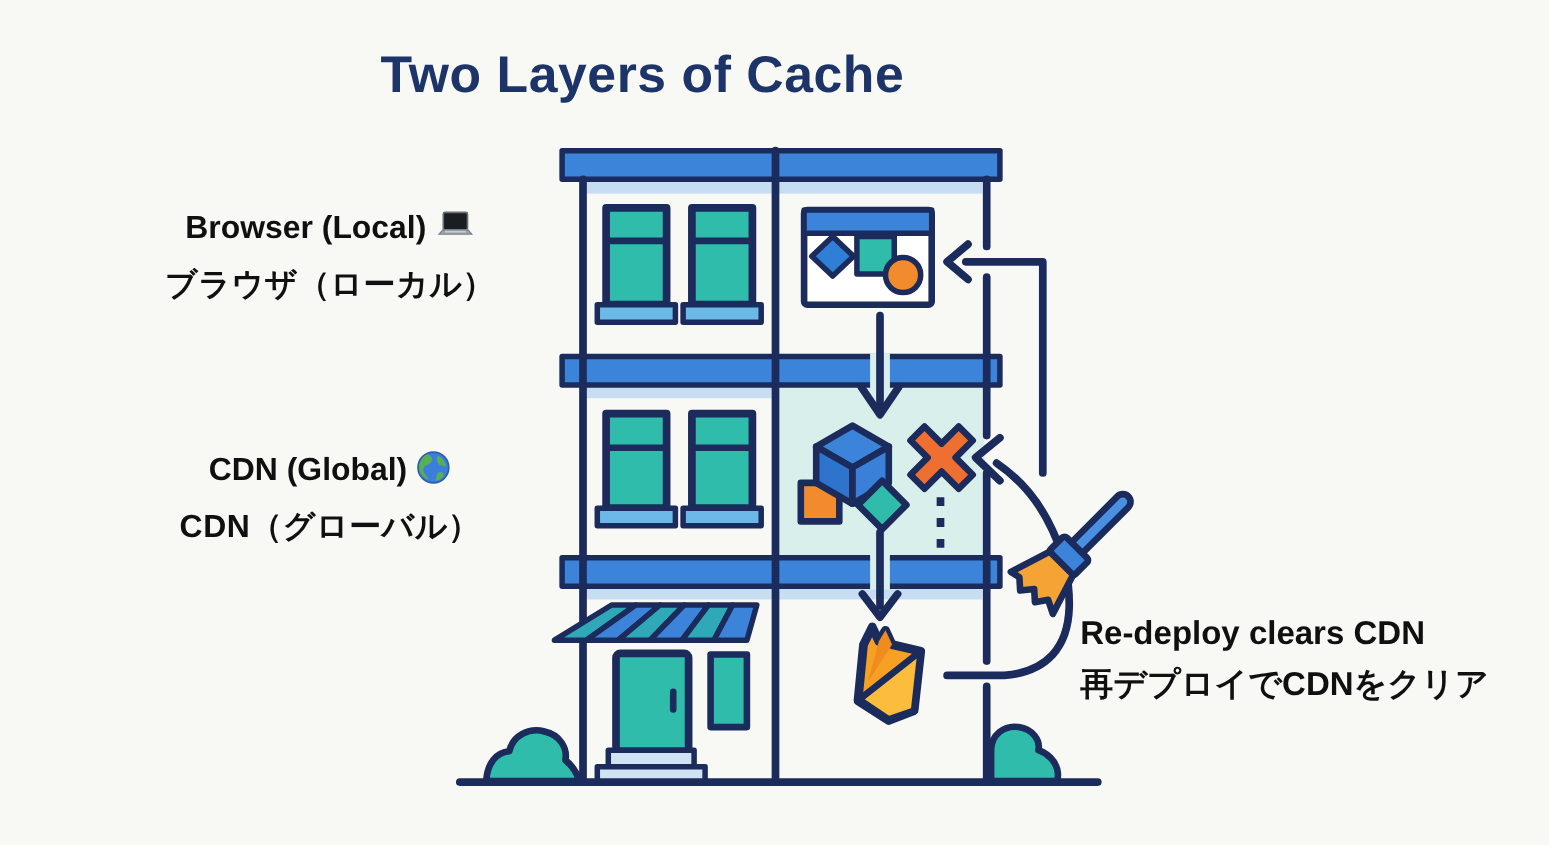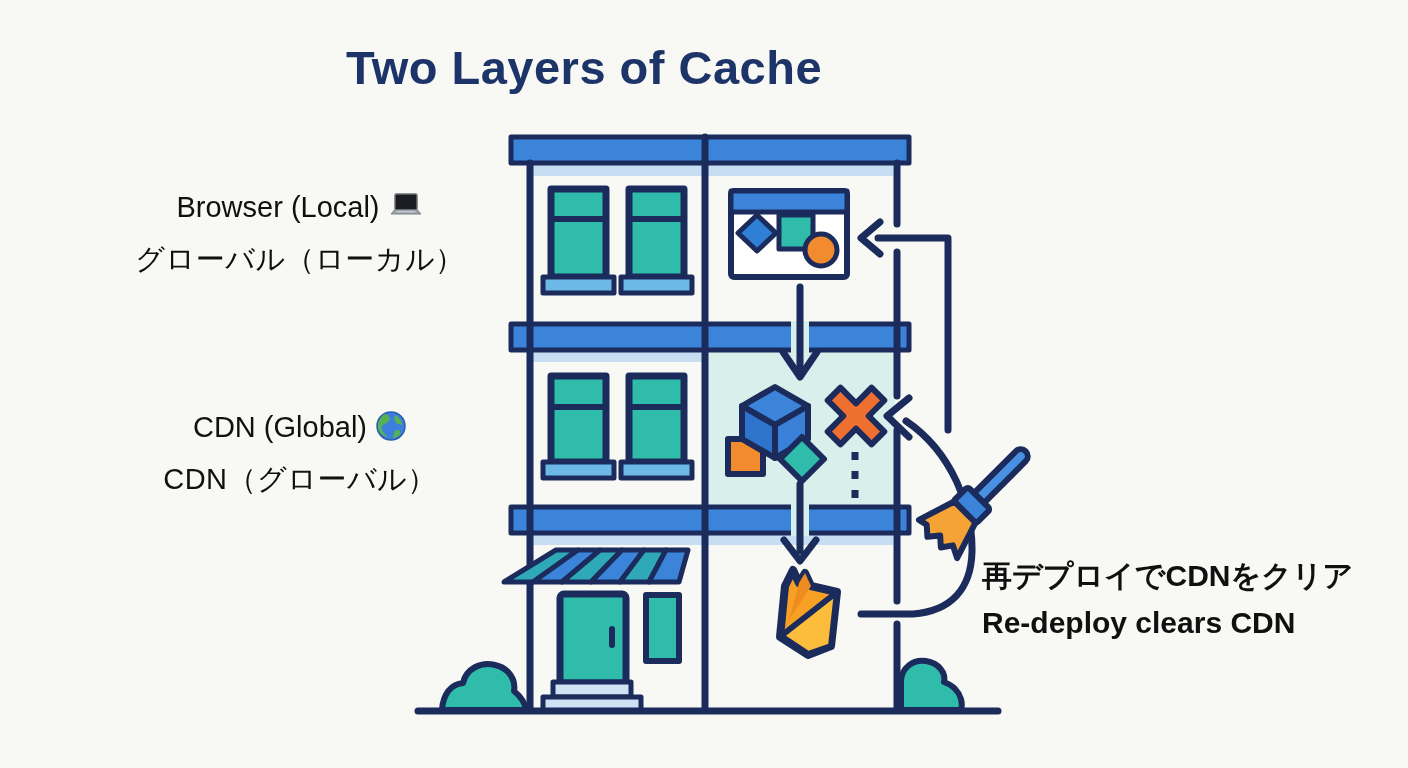--- a/index.html
+++ b/index.html
@@ -9,21 +9,21 @@
     font-family:"Liberation Sans","DejaVu Sans",sans-serif;
   }
   .canvas{position:absolute;inset:0;width:1408px;height:768px;}
   .title{
     position:absolute;left:0;top:40px;width:1168px;
     text-align:center;font-size:47px;font-weight:800;color:#1c3468;
     letter-spacing:.5px;
   }
   .layer-label{
     position:absolute;left:70px;width:460px;text-align:center;
-    font-size:29px;font-weight:400;color:#101010;line-height:47px;
+    font-size:29px;font-weight:700;color:#101010;line-height:47px;
   }
   .layer-label .ja{letter-spacing:.5px;}
   .label-1{top:184px;}
   .label-2{top:380px;margin-top:24px;}
   .label-3{top:572px;}
   .note{
     position:absolute;left:982px;top:552px;width:420px;
     font-size:30px;font-weight:800;color:#101010;line-height:47px;
     text-align:left;
   }
@@ -157,34 +157,34 @@
   <div class="title">Two Layers of Cache</div>
 
   <div class="layer-label label-1">
     <div>
       <span>Browser (Local)</span><span class="emoji"><svg width="36" height="30" viewBox="0 0 36 30">
             <rect x="7" y="2" width="22" height="16" rx="1.5" fill="#1a1d21" stroke="#6b7075" stroke-width="1.5"></rect>
             <polygon points="3,22 33,22 29.5,18 6.5,18" fill="#9aa0a6" stroke="#7d838a" stroke-width="1"></polygon>
             <rect x="8.5" y="18.8" width="19" height="1.6" fill="#c8cdd2"></rect>
           </svg></span>
     </div>
-    <div class="ja">グローバル（ローカル）</div>
+    <div class="ja">ブラウザ（ローカル）</div>
   </div>
 
   <div class="layer-label label-2">
     <div>
       <span>CDN (Global)</span><span class="emoji"><svg width="32" height="32" viewBox="0 0 32 32">
             <circle cx="16" cy="16" r="14" fill="#3b7ede" stroke="#2a5fb0" stroke-width="1.5"></circle>
             <path d="M10,4 C14,5 16,8 14,11 C12,14 8,13 7,17 C6,21 10,23 12,27 C7,26 3,21.5 3,16 C3,10.5 6,6 10,4 Z" fill="#58b054"></path>
             <path d="M20,5 C24,7 27,11 27.5,15 C25,14 23,15 21,13 C19,11 19,7 20,5 Z" fill="#58b054"></path>
             <path d="M22,20 C25,20 26,22 25,24.5 C23,27 20,28 18,28 C18.5,25 19,20 22,20 Z" fill="#58b054"></path>
           </svg></span>
     </div>
     <div class="ja">CDN（グローバル）</div>
   </div>
 
 
   <div class="note">
+    <div>Re-deploy clears CDN</div>
     <div>再デプロイでCDNをクリア</div>
-    <div>Re-deploy clears CDN</div>
   </div>
 
 </div>
 
 </body></html>

